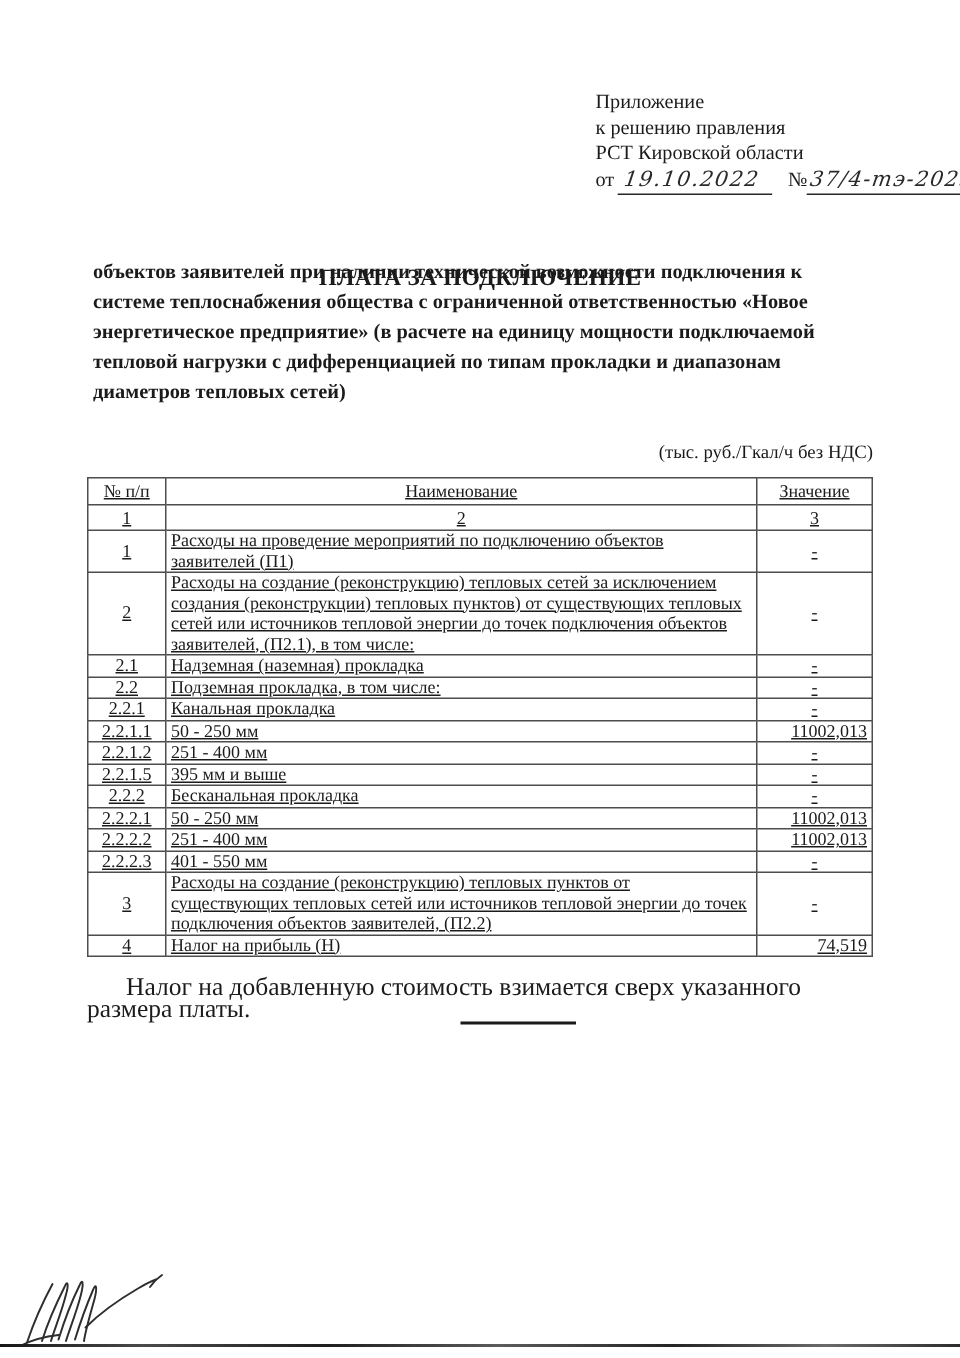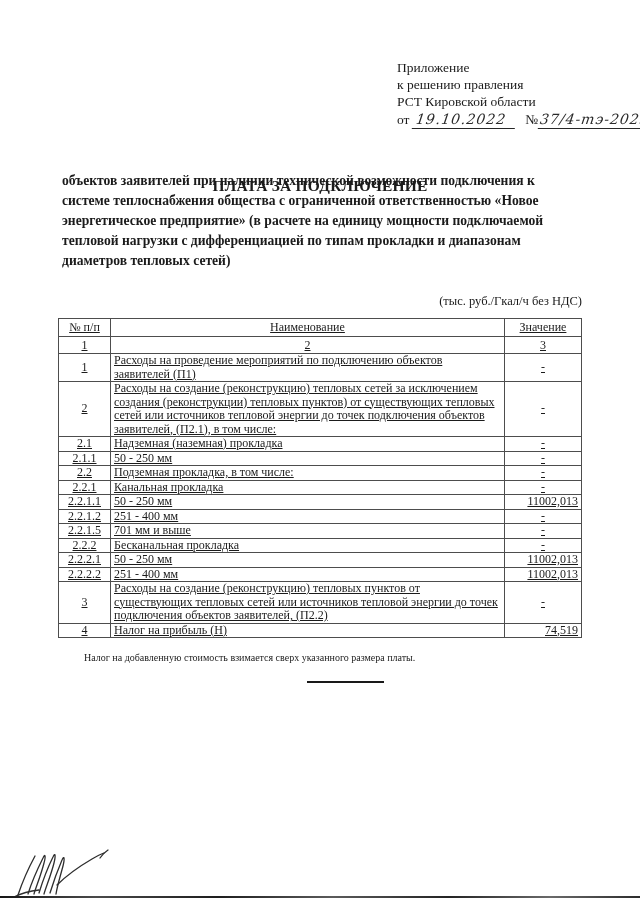--- a/index.html
+++ b/index.html
@@ -67,21 +67,21 @@
   col.c-num{width:52px;}
   col.c-val{width:77px;}
   td.c-num{text-align:center;padding:0 2px;}
   td.c-name{text-align:left;padding:0 4px 0 5px;}
   td.c-val{text-align:right;padding:0 3px 0 2px;}
   td.c-val.dash{text-align:center;}
 
   
   .footnote{
     position:absolute;left:58px;top:650px;width:524px;
-    font-size:10px;line-height:15px;
+    font-size:17px;line-height:15px;
     text-indent:26px;
   }
   .short-rule{
     position:absolute;left:307px;top:681px;width:77px;height:0;
     border-top:2px solid #191919;
   }
 
   
   .signature{position:absolute;left:12px;top:837px;}
   .signature path{fill:none;stroke:#2e2e2e;stroke-width:1.3;stroke-linecap:round;}
@@ -138,25 +138,20 @@
           <td class="c-num">2</td>
           <td class="c-name">Расходы на создание (реконструкцию) тепловых сетей за исключением создания (реконструкции) тепловых пунктов) от существующих тепловых сетей или источников тепловой энергии до точек подключения объектов заявителей, (П2.1), в том числе:</td>
           <td class="c-val dash">-</td>
         </tr>
         <tr>
           <td class="c-num">2.1</td>
           <td class="c-name">Надземная (наземная) прокладка</td>
           <td class="c-val dash">-</td>
         </tr>
         <tr>
-          <td class="c-num">2.1.1</td>
-          <td class="c-name">50 - 250 мм</td>
-          <td class="c-val dash">-</td>
-        </tr>
-        <tr>
           <td class="c-num">2.2</td>
           <td class="c-name">Подземная прокладка, в том числе:</td>
           <td class="c-val dash">-</td>
         </tr>
         <tr>
           <td class="c-num">2.2.1</td>
           <td class="c-name">Канальная прокладка</td>
           <td class="c-val dash">-</td>
         </tr>
         <tr>
@@ -164,37 +159,42 @@
           <td class="c-name">50 - 250 мм</td>
           <td class="c-val">11002,013</td>
         </tr>
         <tr>
           <td class="c-num">2.2.1.2</td>
           <td class="c-name">251 - 400 мм</td>
           <td class="c-val dash">-</td>
         </tr>
         <tr>
           <td class="c-num">2.2.1.5</td>
-          <td class="c-name">701 мм и выше</td>
+          <td class="c-name">395 мм и выше</td>
           <td class="c-val dash">-</td>
         </tr>
         <tr>
           <td class="c-num">2.2.2</td>
           <td class="c-name">Бесканальная прокладка</td>
           <td class="c-val dash">-</td>
         </tr>
         <tr>
           <td class="c-num">2.2.2.1</td>
           <td class="c-name">50 - 250 мм</td>
           <td class="c-val">11002,013</td>
         </tr>
         <tr>
           <td class="c-num">2.2.2.2</td>
           <td class="c-name">251 - 400 мм</td>
           <td class="c-val">11002,013</td>
+        </tr>
+        <tr>
+          <td class="c-num">2.2.2.3</td>
+          <td class="c-name">401 - 550 мм</td>
+          <td class="c-val dash">-</td>
         </tr>
         <tr>
           <td class="c-num">3</td>
           <td class="c-name">Расходы на создание (реконструкцию) тепловых пунктов от существующих тепловых сетей или источников тепловой энергии до точек подключения объектов заявителей, (П2.2)</td>
           <td class="c-val dash">-</td>
         </tr>
         <tr>
           <td class="c-num">4</td>
           <td class="c-name">Налог на прибыль (Н)</td>
           <td class="c-val">74,519</td>

